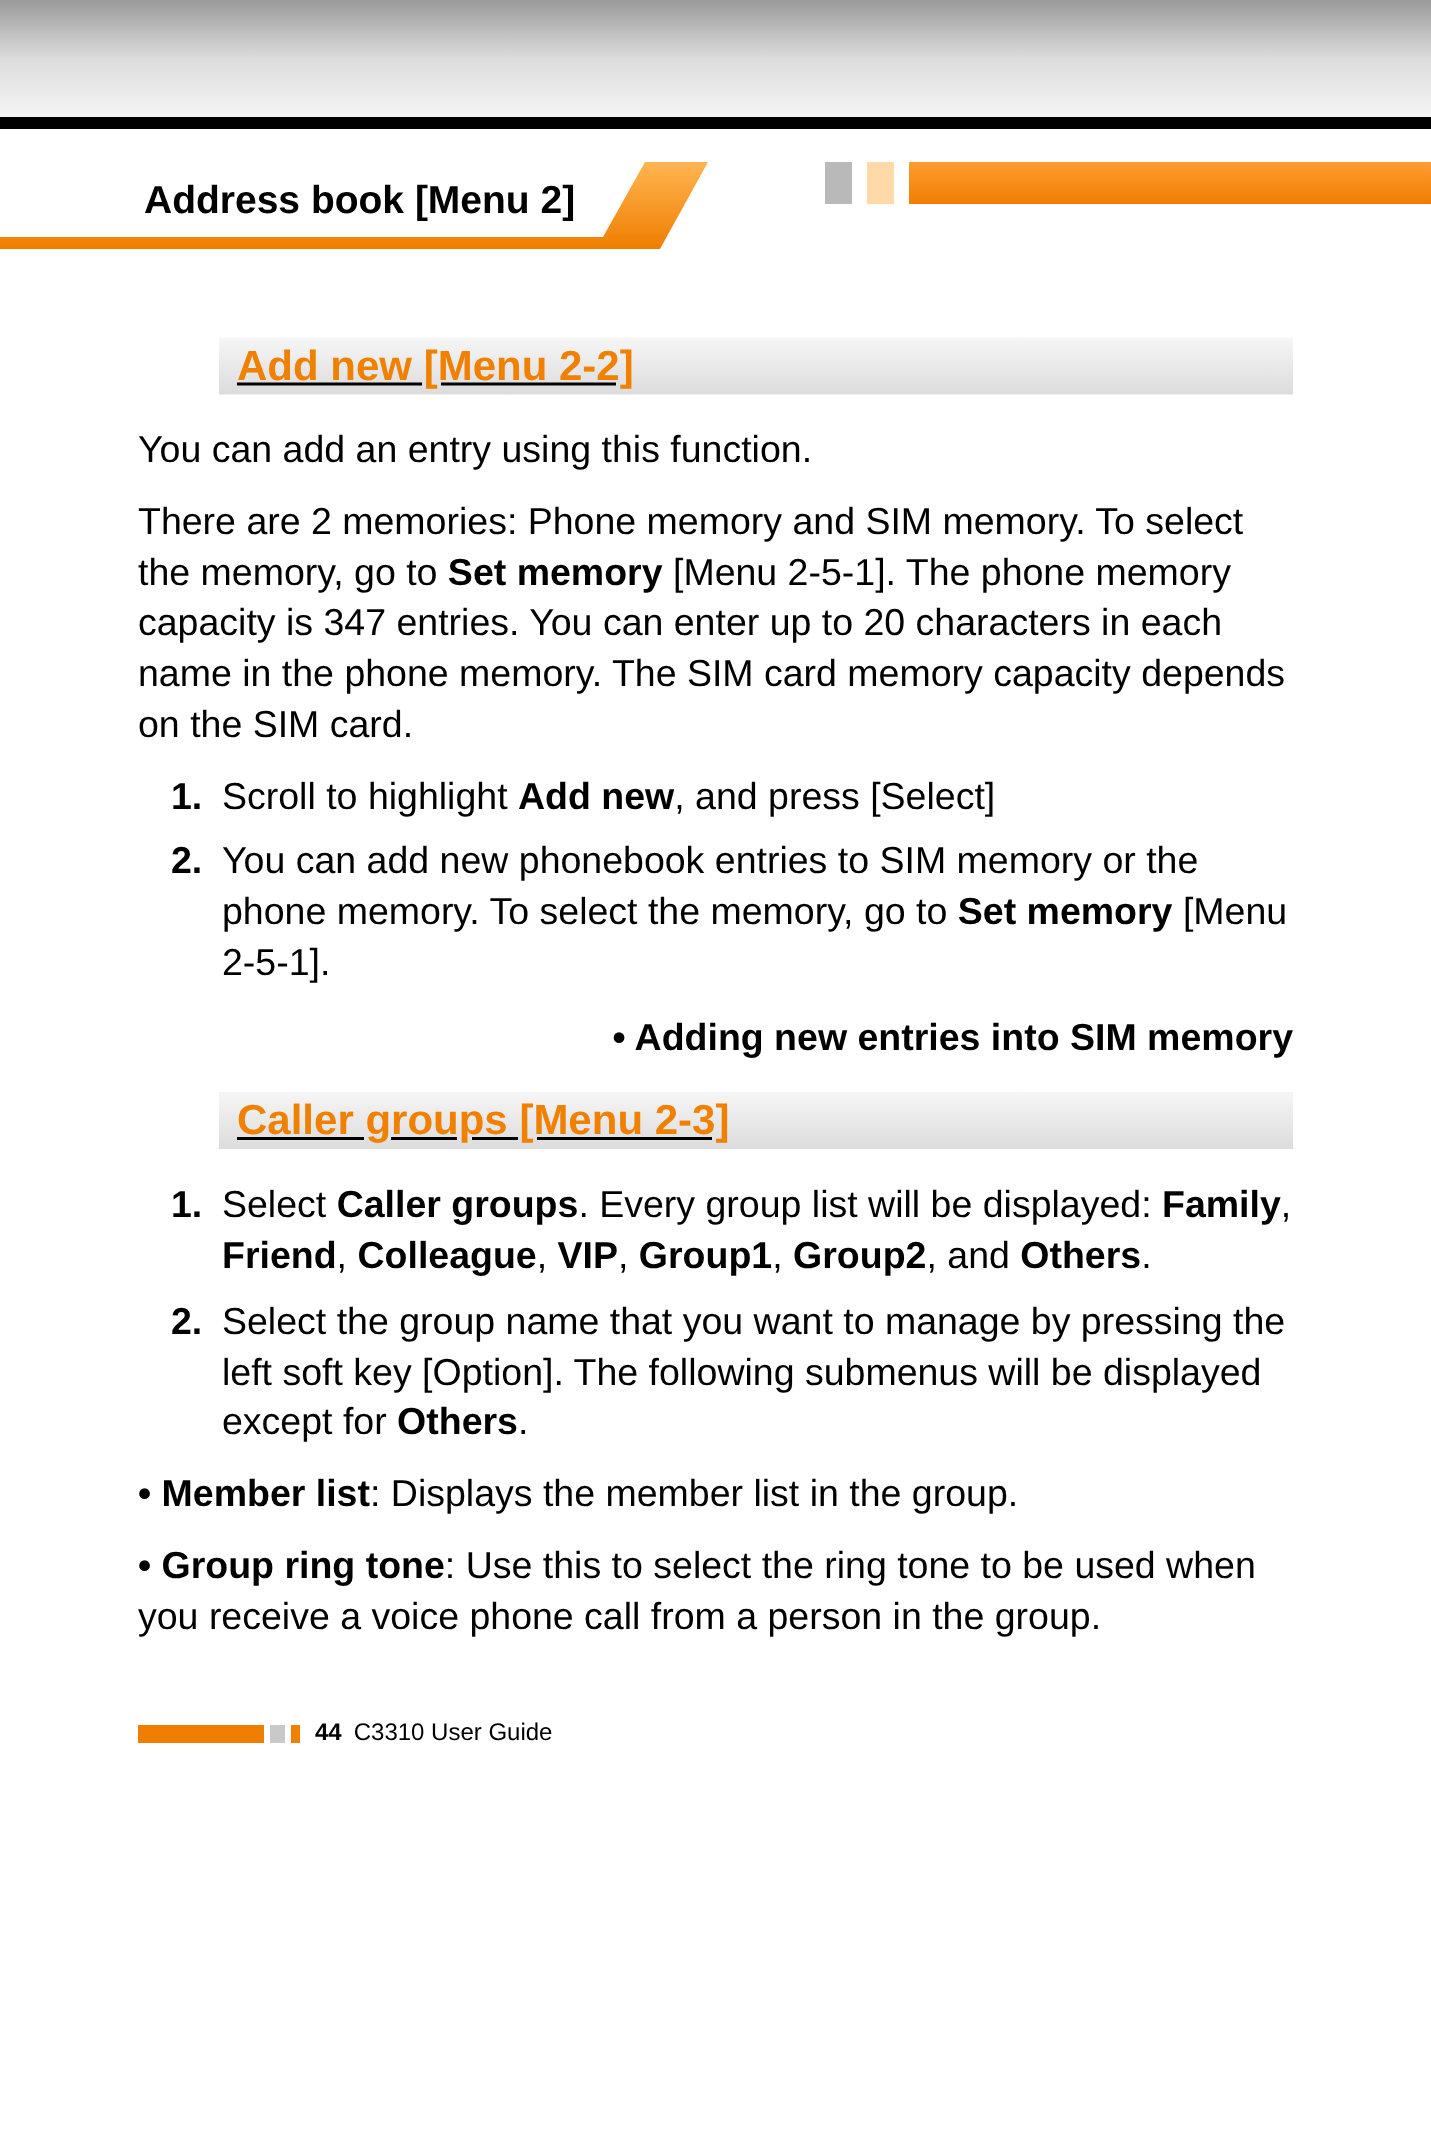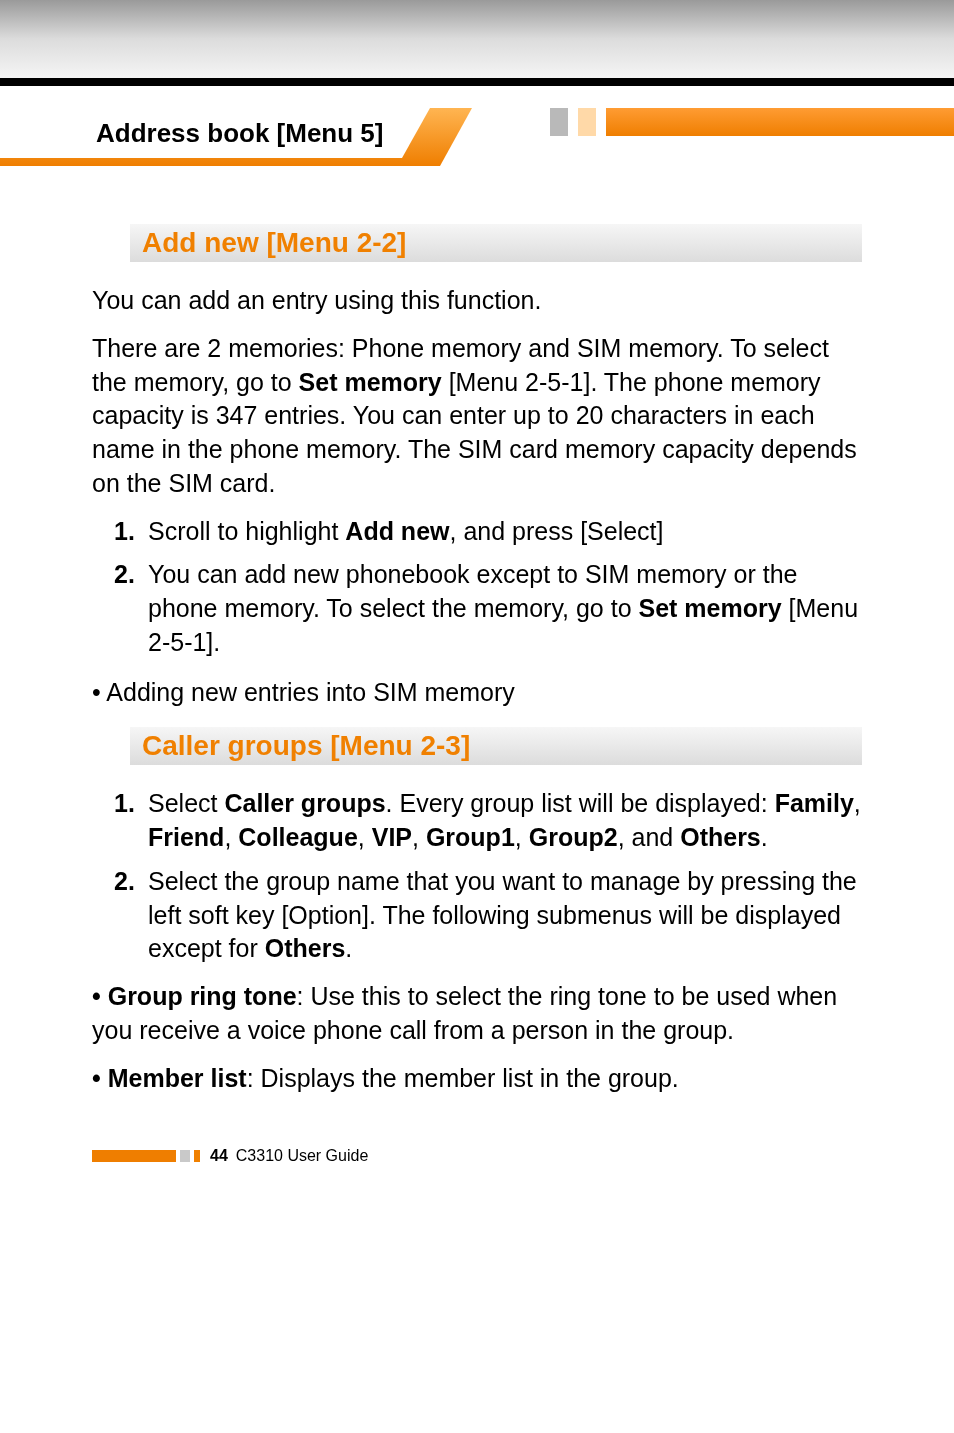--- a/index.html
+++ b/index.html
@@ -26,35 +26,35 @@
     font-size: 26px; font-weight: bold; color: #000;
   }
   .title-right-strip {
     position: absolute; right: 0; top: 0; height: 28px; width: 404px;
     display: flex; gap: 10px; align-items: flex-start;
   }
   .strip-a { width: 18px; height: 28px; background: #b9b9b9; }
   .strip-b { width: 18px; height: 28px; background: #ffd9a8; }
   .strip-c { flex: 1; height: 28px; background: linear-gradient(to bottom, #ff9c33 0%, #ef7e00 100%); }
   .content { padding: 40px 92px 28px 92px; font-size: 25px; line-height: 1.35; }
-  .sh-wrap { display: flex; align-items: flex-start; height: 40px; margin: 18px 0 20px 0; }
+  .sh-wrap { display: flex; align-items: center; height: 40px; margin: 18px 0 20px 16px; text-decoration: underline; }
   .sh-wrap .bar1s { width: 8px; background: #f08000; margin-right: 4px; }
   .sh-wrap .bar2s { width: 26px; background: #f08000; }
   .sh-wrap .label {
     flex: 1;
     background: linear-gradient(to bottom, #f6f6f6 0%, #dcdcdc 100%);
     color: #f08000; font-weight: bold; font-size: 28px;
     display: flex; align-items: center; padding-left: 12px;
   }
   p { margin: 14px 0; }
   ol.numbered { list-style: none; padding-left: 22px; margin: 12px 0; }
   ol.numbered > li { display: flex; margin: 10px 0; }
   ol.numbered .num { min-width: 34px; font-weight: bold; }
   ol.numbered .txt { flex: 1; }
-  .bullet-head { font-weight: normal; margin-top: 16px; }
+  .bullet-head { font-weight: bold; margin-top: 16px; text-align: right; }
   .bullet-body { padding-left: 22px; margin-top: 8px; margin-bottom: 10px; }
   .bline { margin: 14px 0; }
   .bline .lead { font-weight: bold; }
   .footer {
     margin-top: 50px; display: flex; align-items: center;
     font-size: 16px;
   }
   .footer .fbar1 { width: 84px; height: 12px; background: #ef7e00; }
   .footer .fbar2 { width: 10px; height: 12px; background: #c9c9c9; margin-left: 4px; }
   .footer .fbar3 { width: 6px; height: 12px; background: #f08000; margin-left: 4px; margin-right: 10px; }
@@ -67,21 +67,21 @@
 
 <div class="page">
 
   <div class="top-gradient"></div>
   <div class="black-bar"></div>
   <div class="spacer"></div>
 
   <div class="title-row">
     <div class="title-orange-wrap"></div>
     <div class="title-white-tab">
-      <span class="title-label">Address book [Menu 5]</span>
+      <span class="title-label">Address book [Menu 2]</span>
     </div>
     <div class="title-right-strip">
       <div class="strip-a"></div>
       <div class="strip-b"></div>
       <div class="strip-c"></div>
     </div>
   </div>
 
   <div class="content">
 
@@ -100,21 +100,21 @@
     <ol class="numbered">
       <li>
         <span class="num">1.</span>
         <span class="txt">
           <span>Scroll to highlight </span><b>Add new</b><span>, and press [Select]</span>
         </span>
       </li>
       <li>
         <span class="num">2.</span>
         <span class="txt">
-          <span>You can add new phonebook except to SIM memory or the phone memory. To select the memory, go to </span><b>Set memory</b><span> [Menu 2-5-1].</span>
+          <span>You can add new phonebook entries to SIM memory or the phone memory. To select the memory, go to </span><b>Set memory</b><span> [Menu 2-5-1].</span>
         </span>
       </li>
     </ol>
 
     <div class="bullet-head">• Adding new entries into SIM memory</div>
 
 
     <div class="sh-wrap">
       <div class="bar1s"></div>
       <div class="bar2s"></div>
@@ -131,24 +131,24 @@
       </li>
       <li>
         <span class="num">2.</span>
         <span class="txt">
           <span>Select the group name that you want to manage by pressing the left soft key [Option]. The following submenus will be displayed except for </span><b>Others</b><span>.</span>
         </span>
       </li>
     </ol>
 
     <div class="bline">
-      <span class="lead">• Group ring tone</span><span>: Use this to select the ring tone to be used when you receive a voice phone call from a person in the group.</span>
+      <span class="lead">• Member list</span><span>: Displays the member list in the group.</span>
     </div>
     <div class="bline">
-      <span class="lead">• Member list</span><span>: Displays the member list in the group.</span>
+      <span class="lead">• Group ring tone</span><span>: Use this to select the ring tone to be used when you receive a voice phone call from a person in the group.</span>
     </div>
 
     <div class="footer">
       <div class="fbar1"></div>
       <div class="fbar2"></div>
       <div class="fbar3"></div>
       <span class="pg">44</span>
       <span>C3310 User Guide</span>
     </div>
 

